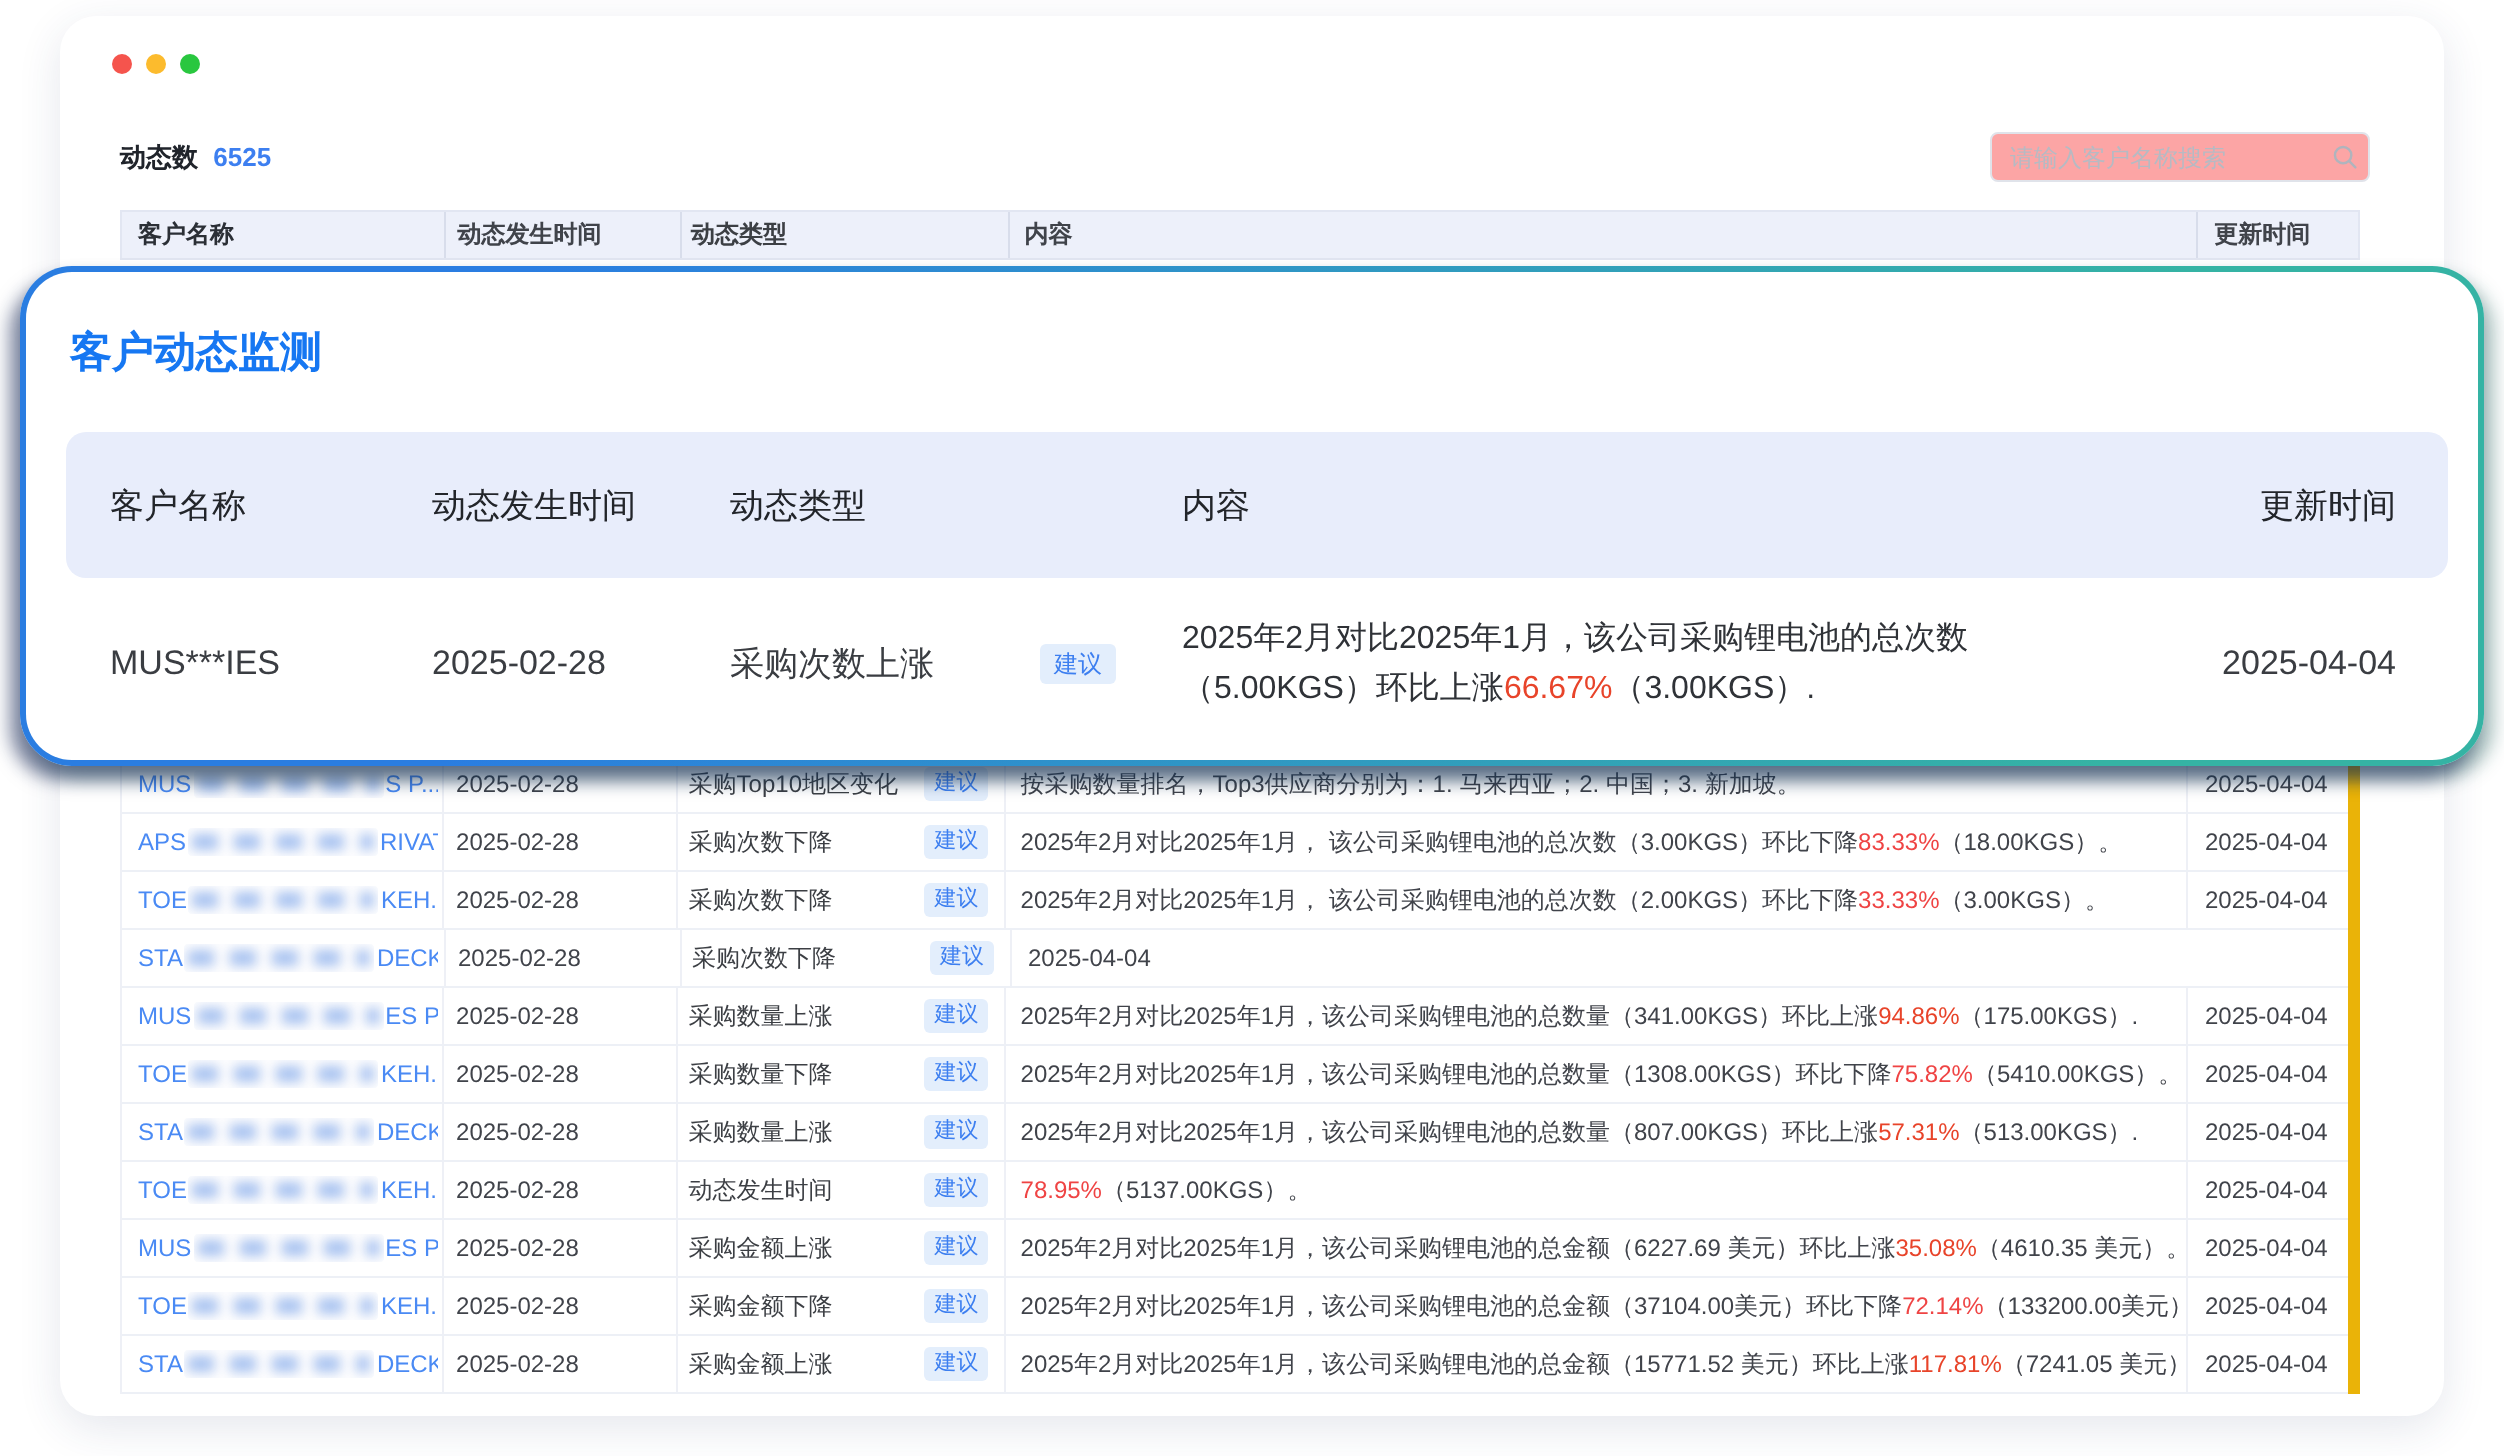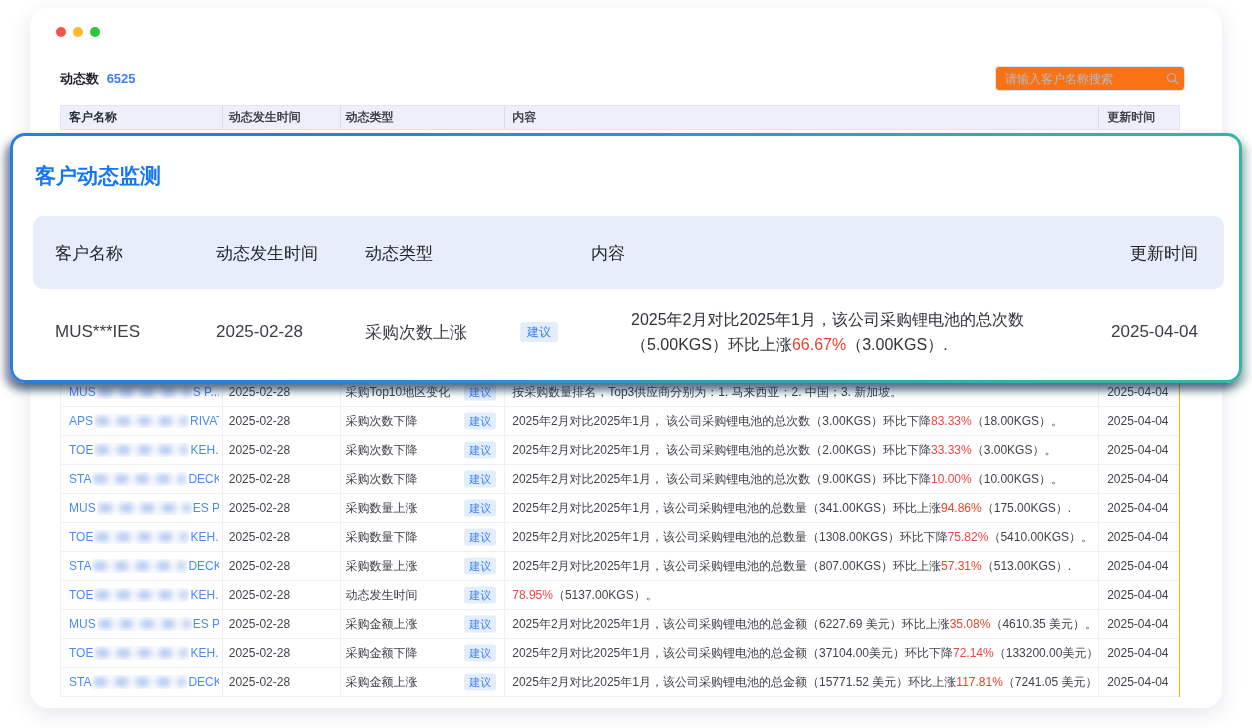--- a/index.html
+++ b/index.html
@@ -10,33 +10,33 @@
   .window { position:absolute; left:30px; top:8px; width:1192px; height:700px;
             background:#ffffff; border-radius:18px; box-shadow:0 6px 22px rgba(40,60,110,.12); }
   .dots { position:absolute; left:26px; top:19px; display:flex; gap:7px; }
   .dot { width:10px; height:10px; border-radius:50%; }
   .dot.red{ background:#f5544d; } .dot.yellow{ background:#fcbb2d; } .dot.green{ background:#29c73f; }
 
   .count-line { position:absolute; left:30px; top:62px; font-size:13px; font-weight:bold; color:#20242b; }
   .count-line .val { color:#3d7ff0; margin-left:4px; }
 
   .search-box { position:absolute; left:965px; top:58px; width:190px; height:25px;
-                border:1px solid #e0e3ea; border-radius:4px; background:#f97316; display:flex; align-items:center; }
+                border:1px solid #e0e3ea; border-radius:4px; background:#fca5a5; display:flex; align-items:center; }
   .search-box input { border:0; outline:none; flex:1; height:100%; padding:0 6px 0 9px; font-size:12px; color:#333;
                       font-family:inherit; background:transparent; }
   .search-box input::placeholder { color:#b6bac3; }
   .search-box svg { margin-right:8px; flex:0 0 auto; }
 
   
   .table { position:absolute; left:30px; top:97px; width:1120px; font-size:12px; }
   .thead { display:flex; height:25px; background:#edf0fa; border:1px solid #e2e6f2; align-items:center;
            font-weight:bold; color:#2b2f36; }
   .thead .cell { border-right:1px solid #d8ddeb; height:100%; display:flex; align-items:center; }
   .thead .cell:last-child { border-right:none; }
-  .tbody { margin-top:248px; border-left:1px solid #eef0f6; border-right:1px solid #eab308;text-align:right; }
+  .tbody { margin-top:248px; border-left:1px solid #eef0f6; border-right:6px solid #eab308;text-align:right; }
   .trow { display:flex; height:29px; border-bottom:1px solid #edf0f6; align-items:stretch; background:#fff; }
   .cell { overflow:hidden; white-space:nowrap; display:flex; align-items:center; }
   .c-name   { width:162px; padding-left:8px; border-right:1px solid #eef0f6; }
   .c-date   { width:118px; padding-left:6px; border-right:1px solid #eef0f6; color:#40434a; }
   .c-type   { width:165px; padding-left:5px; border-right:1px solid #eef0f6; color:#3c3f44; position:relative; }
   .c-content{ width:595px; padding-left:7px; border-right:1px solid #eef0f6; color:#40434a; }
   .c-update { width:80px;  padding-left:8px; color:#40434a; }
 
   .name-link { color:#4a8af4; cursor:pointer; display:flex; align-items:center; max-width:150px; overflow:hidden; white-space:nowrap; }
   .name-blur { display:inline-block; width:95px; height:14px; margin:0 1px; border-radius:2px;
@@ -45,35 +45,35 @@
                background:repeating-linear-gradient(90deg,#a9c3f0 0 13px, rgba(255,255,255,0) 13px 21px);
                filter:blur(3px); }
 
   .badge { position:absolute; right:8px; top:50%; transform:translateY(-50%);
            background:#e3eefc; color:#3d7ff0; font-size:11px; line-height:1;
            padding:3px 5px; border-radius:3px; }
   .pct.up { color:#e8442a; } .pct.down { color:#ef4444; }
 
   
   .overlay { position:absolute; left:10px; top:133px; width:1232px; height:250px; z-index:20;
-             border:3px solid transparent; border-radius:15px;
+             border:3px solid transparent; border-radius:26px;
              background:linear-gradient(#ffffff,#ffffff) padding-box,
                         linear-gradient(100deg,#2a7de1 20%,#35b3a4 85%) border-box;
              box-shadow:-5px 7px 9px rgba(18,35,82,.55), 5px 6px 9px rgba(16,84,78,.35); }
   .ov-title { position:absolute; left:22px; top:26px; font-size:21px; font-weight:bold; color:#1677f2; }
   .ov-head { position:absolute; left:20px; right:15px; top:80px; height:73px; background:#e8edfb; border-radius:10px;
              font-size:17px; font-weight:500; color:#22252a; }
   .ov-head span, .ov-row > .f { position:absolute; top:50%; transform:translateY(-50%); white-space:nowrap; }
   .ov-row { position:absolute; left:20px; right:15px; top:153px; height:85px; font-size:17px; color:#3a3d42; }
   .p-name { left:22px; } .p-date { left:183px; } .p-type { left:332px; }
   .p-content { left:558px; } .p-update { right:26px; }
   .ov-badge { position:absolute; left:487px; top:50%; transform:translateY(-50%);
               background:#e3eefc; color:#3d7ff0; font-size:12px; line-height:1; padding:4px 7px; border-radius:3px; }
   .ov-content { position:absolute; left:558px; top:50%; transform:translateY(-50%);
-                width:408px; font-size:16px; line-height:25px; color:#2f3237; white-space:normal;margin-left:40px; }
+                width:408px; font-size:16px; line-height:25px; color:#2f3237; white-space:normal; }
 </style>
 </head>
 <body>
 
 <div class="stage">
 
   <div class="window">
     <div class="dots">
       <span class="dot red"></span>
       <span class="dot yellow"></span>
@@ -171,25 +171,20 @@
         <span>STA</span>
         <span class="name-blur"></span>
         <span>DECK...</span>
       </span>
     </div>
     <div class="cell c-date">2025-02-28</div>
     <div class="cell c-type">
       <span>采购次数下降</span>
       <span class="badge">建议</span>
     </div>
-    <div class="cell c-content">
-      <span>2025年2月对比2025年1月， 该公司采购锂电池的总次数（9.00KGS）环比下降</span>
-              <span class="pct down">10.00%</span>
-              <span>（10.00KGS）。</span>
-    </div>
     <div class="cell c-update">2025-04-04</div>
   </div>
 
   <div class="trow">
     <div class="cell c-name">
       <span class="name-link">
         <span>MUS</span>
         <span class="name-blur"></span>
         <span>ES P...</span>
       </span>

